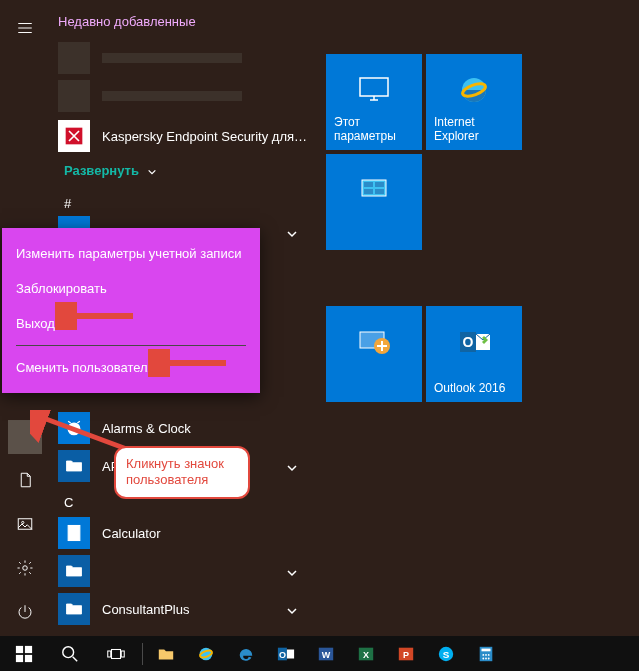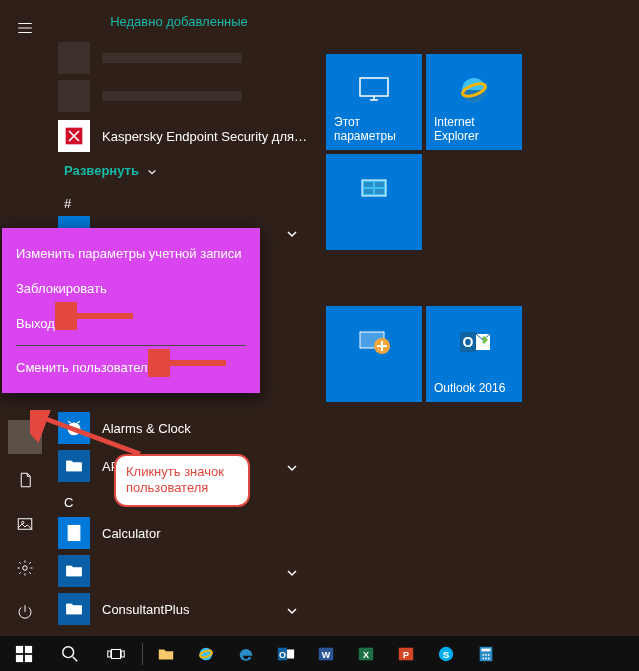--- a/index.html
+++ b/index.html
@@ -38,22 +38,21 @@
   
   .app-list {
     position: absolute;
     left: 50px; top: 0;
     width: 258px; height: 636px;
     padding-top: 10px;
   }
   .list-header {
     font-size: 13px;
     padding: 4px 8px 8px 8px;
-    color: #14b8a6;
-    text-align: center;
+    color: #f0abfc;
   }
   .list-row {
     display: flex; align-items: center;
     height: 38px;
     padding-left: 8px;
     position: relative;
   }
   .list-row.hoverable { cursor: pointer; }
   .tile-icon {
     width: 32px; height: 32px;
@@ -171,21 +170,20 @@
     width: 136px;
     background: #fff;
     border: 2px solid #e2483d;
     border-radius: 12px;
     padding: 8px 10px;
     color: #e2483d;
     font-size: 13px;
     line-height: 1.25;
     text-align: left;
     pointer-events: none;
-    margin-top: 8px;
   }
 </style>
 </head>
 <body>
 
 <div class="left-rail">
   <div class="rail-btn">
     <svg viewBox="0 0 24 24">
         <path d="M3 6h18M3 12h18M3 18h18"></path>
       </svg>

